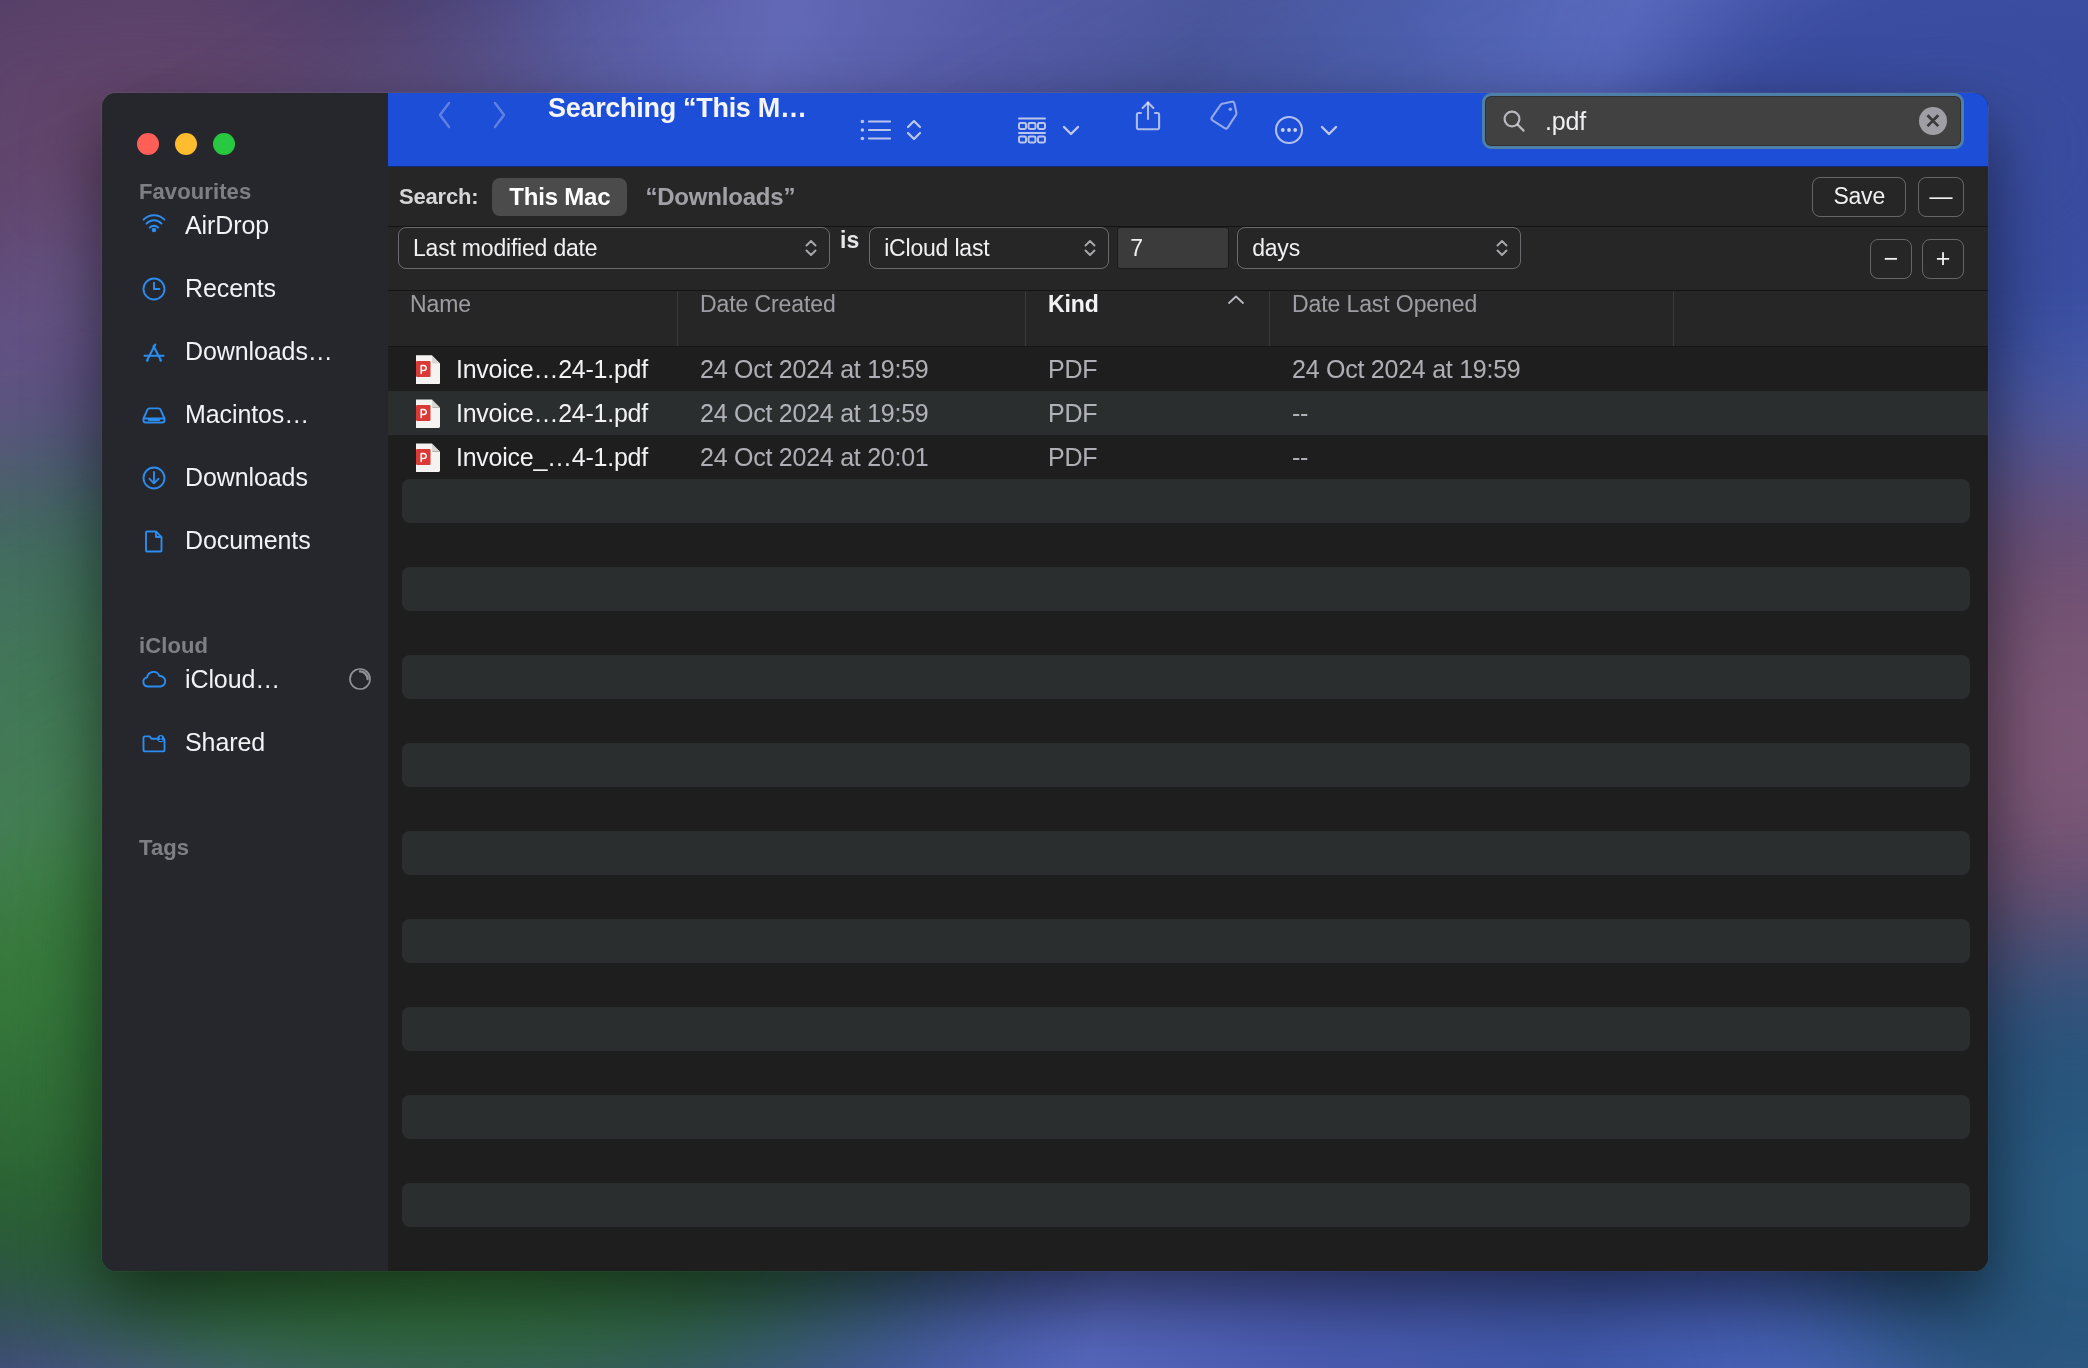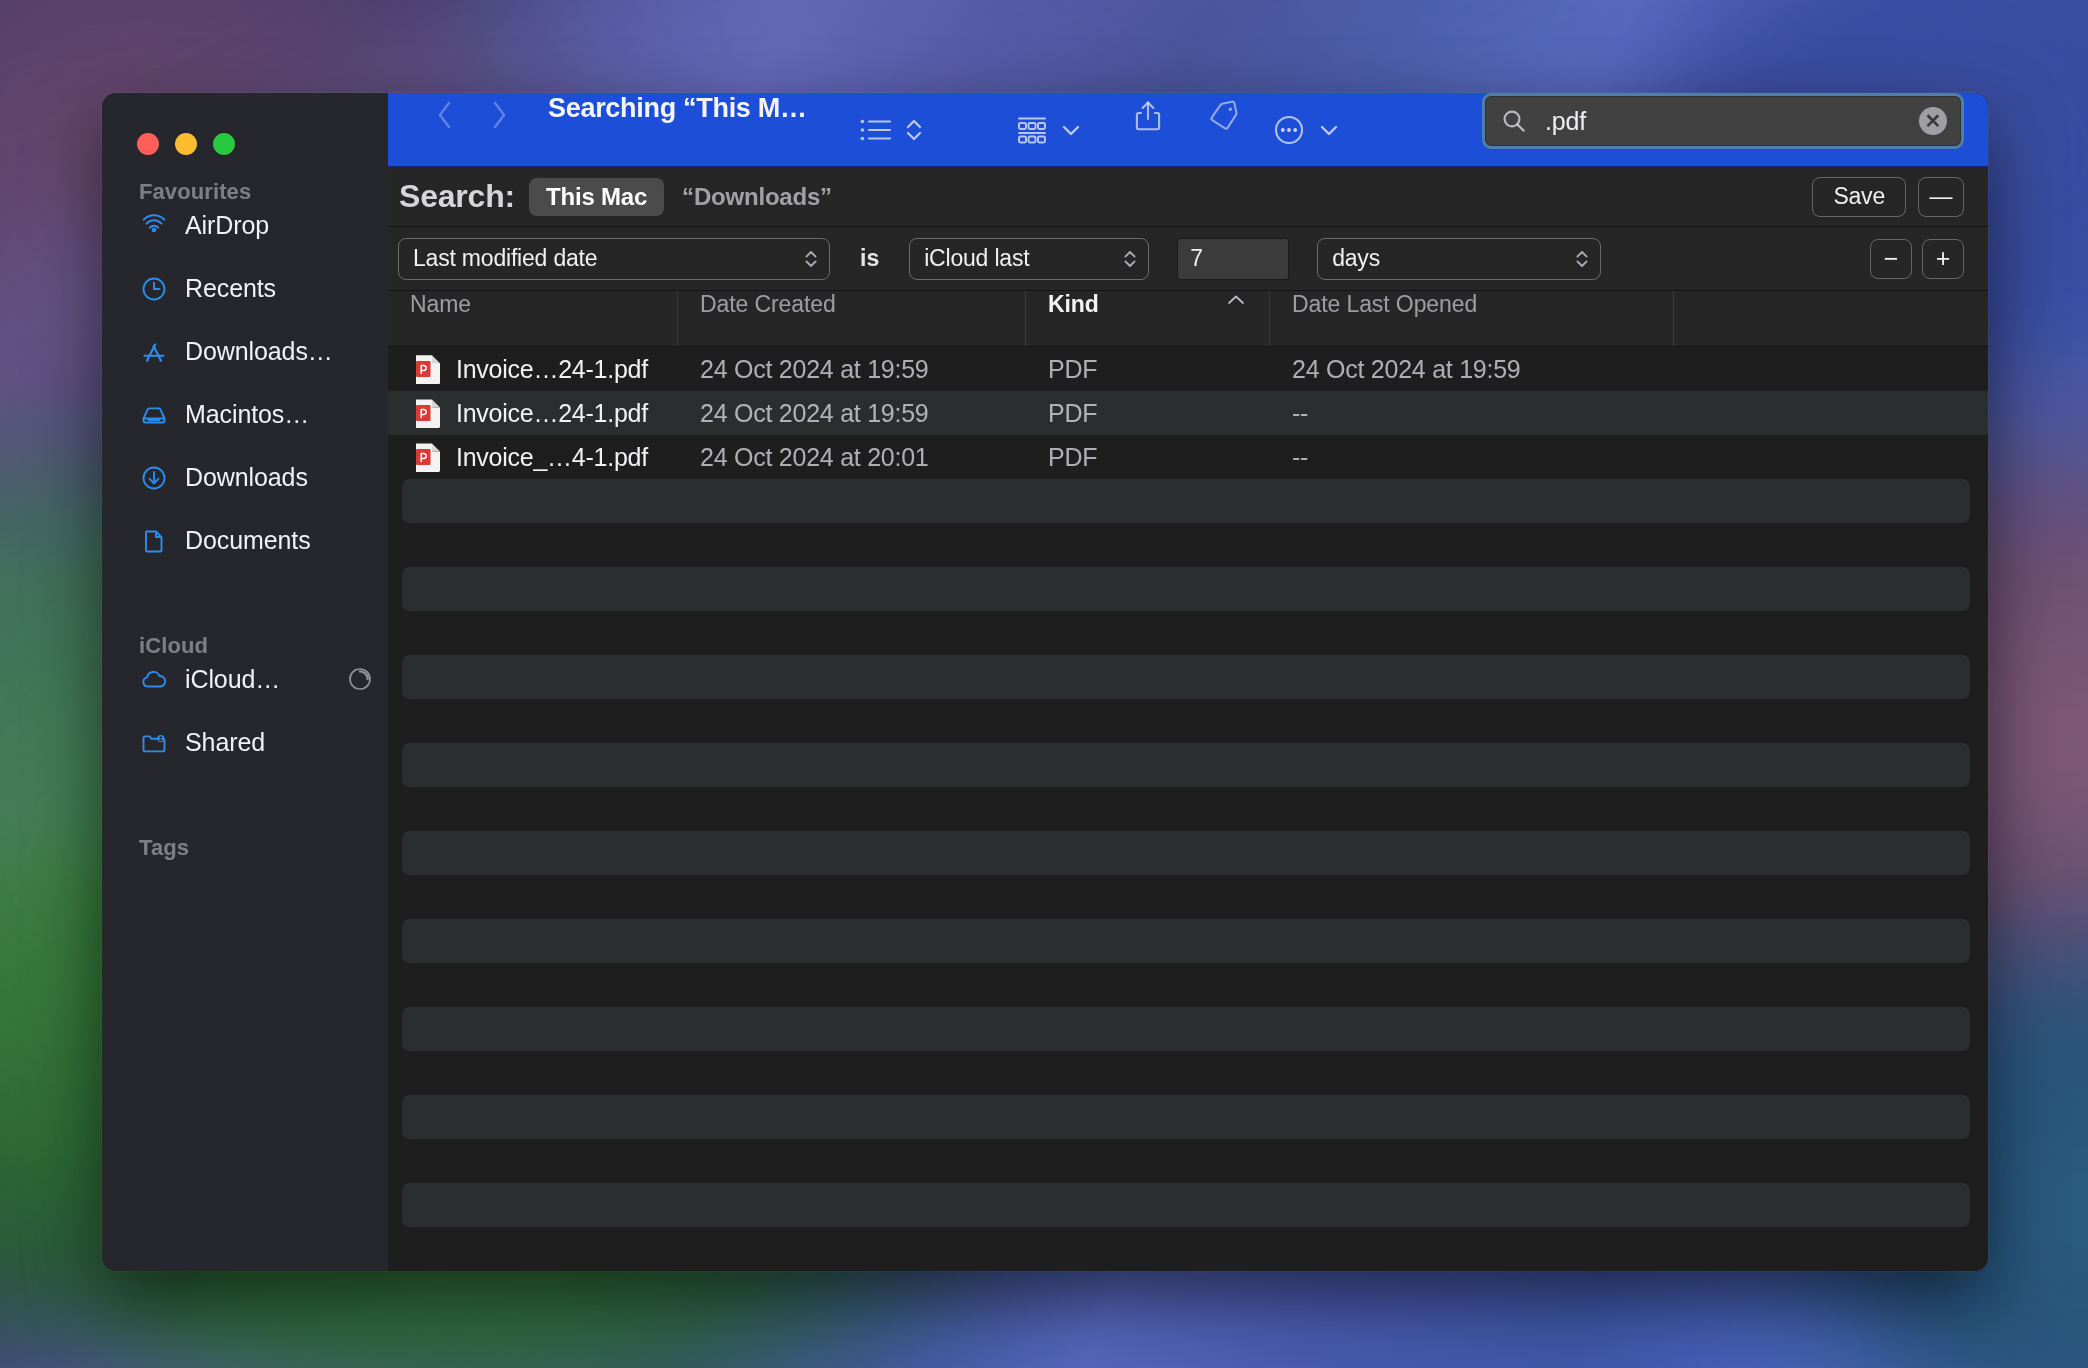--- a/index.html
+++ b/index.html
@@ -233,21 +233,21 @@
     height: 60px;
     flex: 0 0 60px;
     background: #262626;
     display: flex;
     align-items: center;
     padding: 0 24px 0 10px;
     border-bottom: 0.5px solid #141414;
   }
   .scope-label {
     color: #d6d6d8;
-    font-size: 32px;
+    font-size: 22px;
     font-weight: 700;
     margin-left: 1px;
     letter-spacing: -0.2px;
   }
   .scope-chip {
     margin-left: 14px;
     padding: 5px 17px;
     border-radius: 8px;
     font-size: 24px;
     font-weight: 700;
@@ -275,23 +275,22 @@
     letter-spacing: -0.2px;
   }
   .pill-btn.icon-only { padding: 0; width: 46px; }
 
   
   .filter-row {
     height: 64px;
     flex: 0 0 64px;
     background: #262626;
     display: flex;
-    align-items: center;
     padding: 0 24px 0 10px;
-    gap: 28px;
+    gap: 8px;
     border-bottom: 0.5px solid #141414;
   }
   .select-box {
     height: 42px;
     border-radius: 8px;
     border: 1.5px solid rgba(235,235,245,0.35);
     background: transparent;
     color: #f0f0f2;
     font-size: 23px;
     display: flex;

